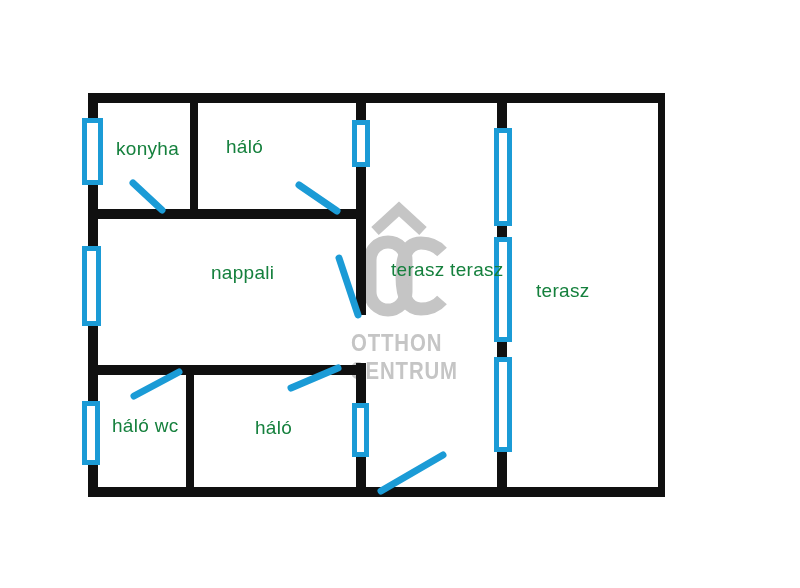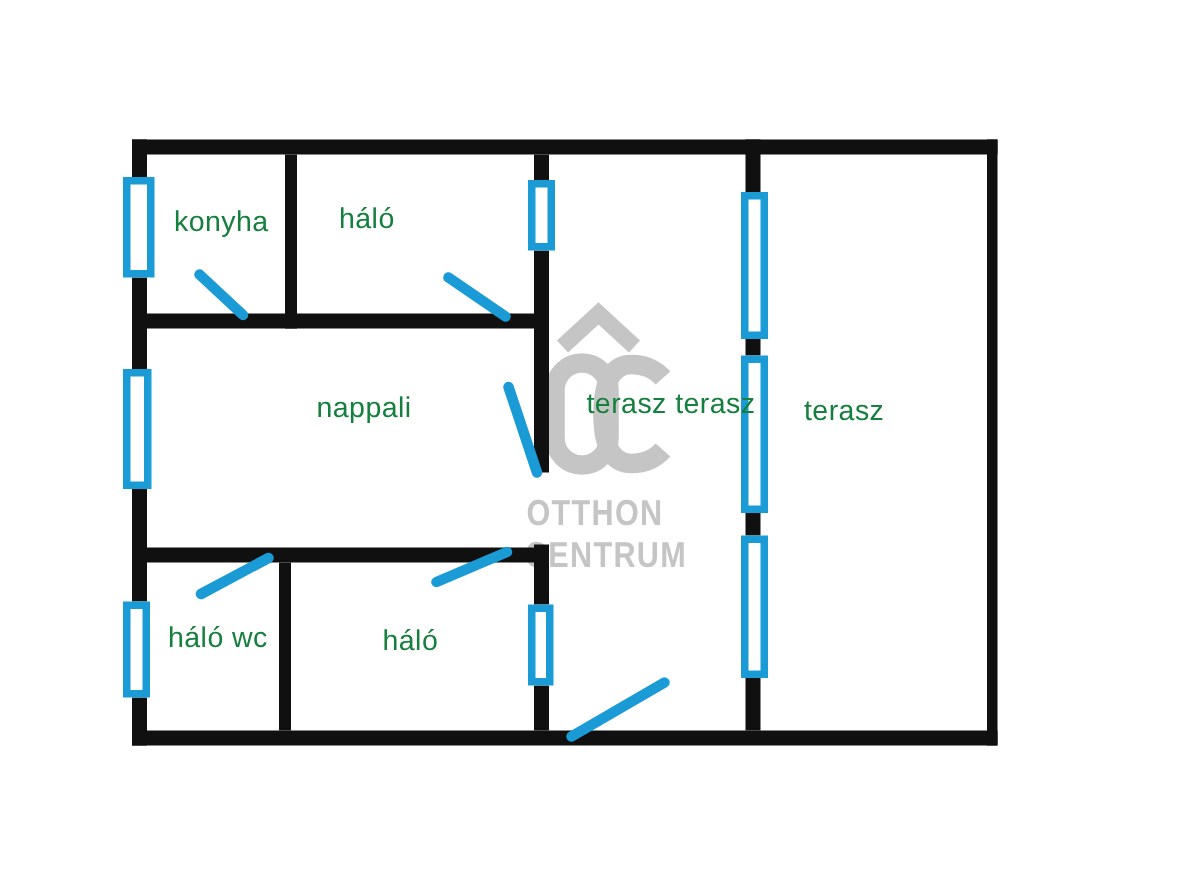--- a/index.html
+++ b/index.html
@@ -55,15 +55,15 @@
     <line x1="291" y1="388" x2="338" y2="368" stroke="#1b9bd6" stroke-width="7" stroke-linecap="round"></line>
     <line x1="381" y1="491" x2="443" y2="455" stroke="#1b9bd6" stroke-width="7" stroke-linecap="round"></line>
   </svg>
 
   <div class="room-label z5" style="left:116px;top:138px;">konyha</div>
   <div class="room-label z5" style="left:226px;top:136px;">háló</div>
   <div class="room-label z5" style="left:175px;top:262px;margin-left:36px;">nappali</div>
   <div class="room-label z5" style="left:112px;top:415px;">háló wc</div>
   <div class="room-label z5" style="left:255px;top:417px;">háló</div>
   <div class="room-label z5" style="left:391px;top:259px;">terasz terasz</div>
-  <div class="room-label z5" style="left:536px;top:264px;">terasz</div>
+  <div class="room-label z5" style="left:536px;top:280px;">terasz</div>
 
 </div>
 
 </body></html>

